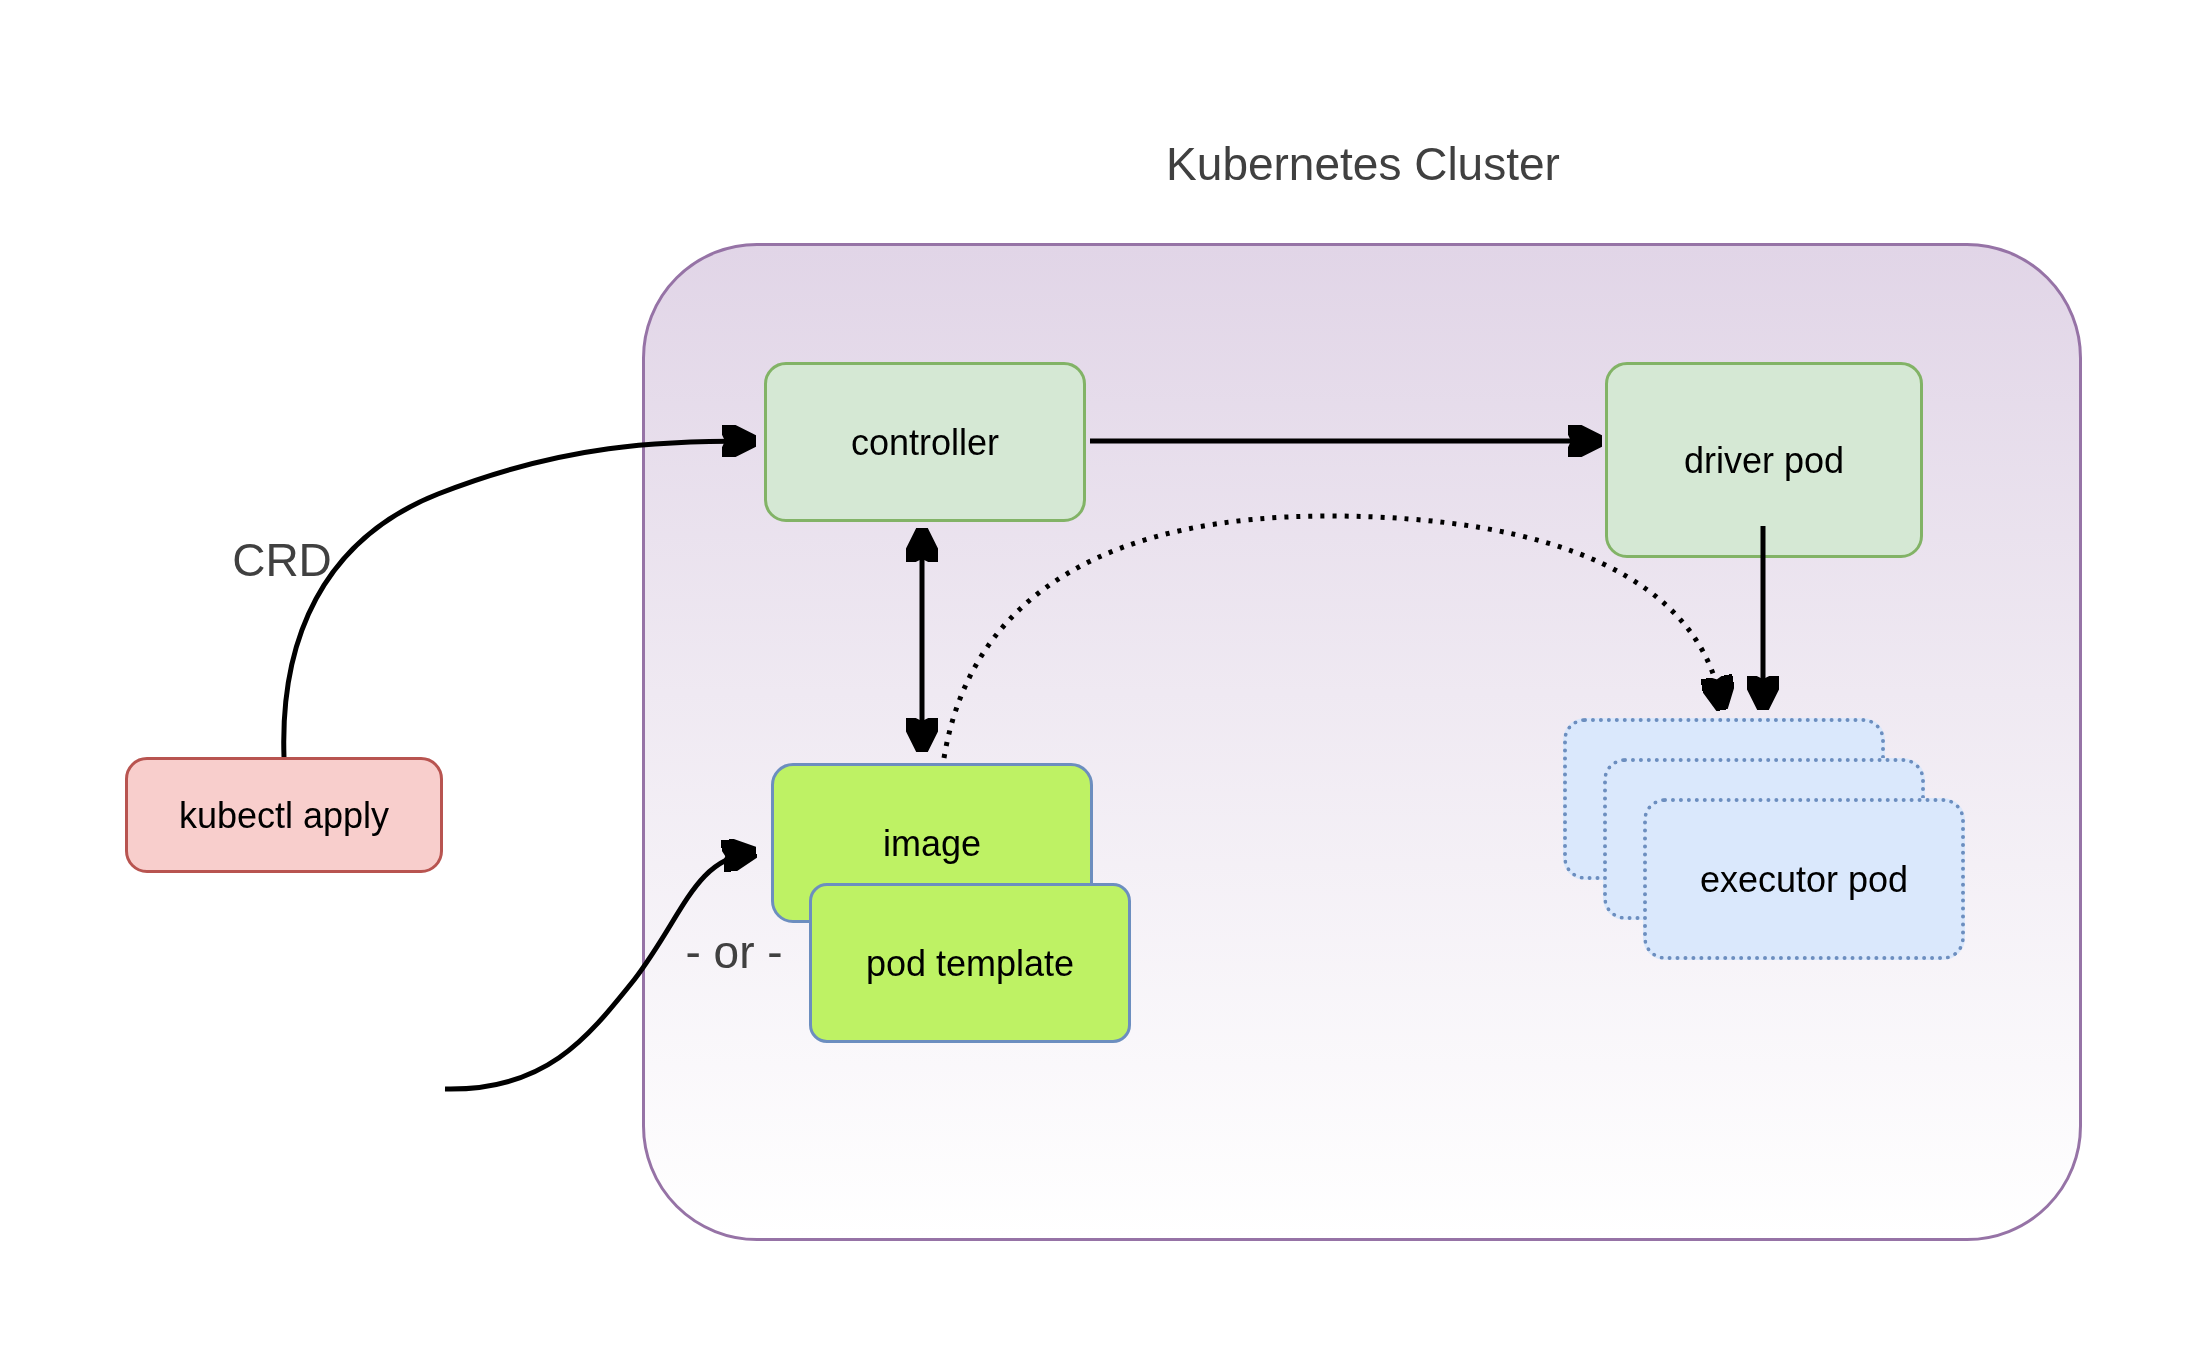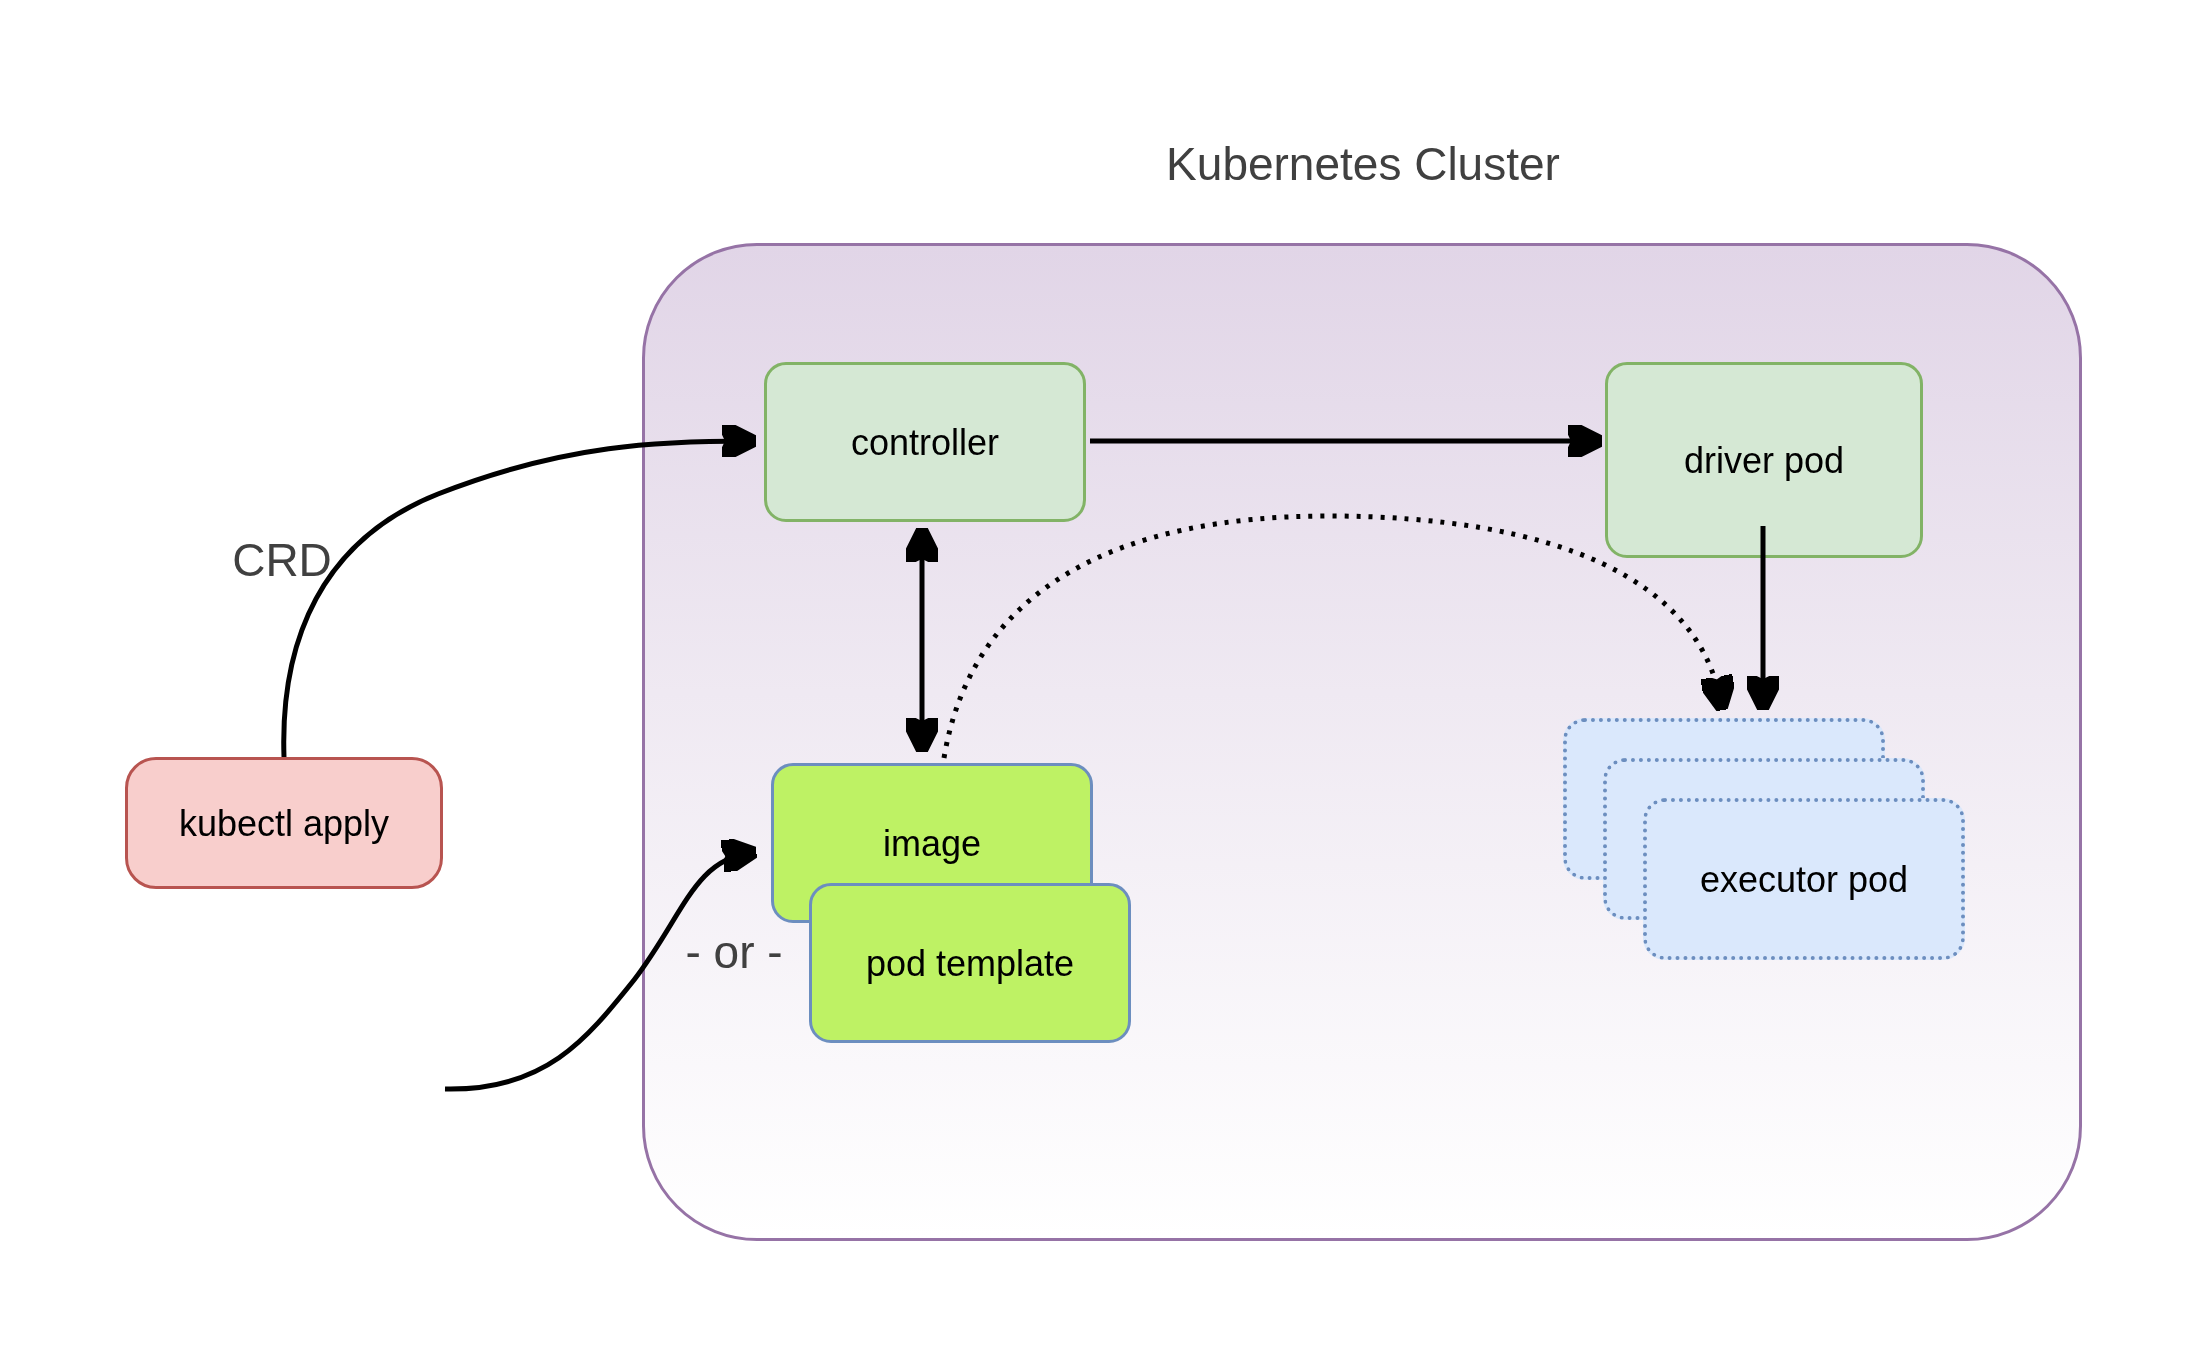--- a/index.html
+++ b/index.html
@@ -56,22 +56,22 @@
     align-items: center;
   }
   .node-red {
     background: #f8cecc;
     border: 3px solid #b85450;
   }
 
   #node-controller        { left: 764px;  top: 362px; width: 322px; height: 160px; z-index: 3; }
   #node-driver-pod        { left: 1605px; top: 362px; width: 318px; height: 196px; z-index: 3; }
   #node-image             { left: 763px;  top: 763px; width: 322px; height: 160px; z-index: 3; }
-  #node-pod-template      { left: 801px;  top: 883px; width: 322px; height: 160px; z-index: 4; }
-  #node-kubectl-apply     { left: 125px;  top: 757px; width: 318px; height: 132px; z-index: 3; border-radius: 31px; }
+  #node-pod-template      { left: 801px;  top: 883px; width: 322px; height: 160px; z-index: 4; border-radius: 18px; }
+  #node-kubectl-apply     { left: 125px;  top: 757px; width: 318px; height: 116px; z-index: 3; }
   #node-image-artifact    { left: 122px;  top: 1013px; width: 321px; height: 160px; z-index: 3; }
   #node-executor-back     { left: 1563px; top: 718px; width: 322px; height: 162px; z-index: 3; }
   #node-executor-mid      { left: 1603px; top: 758px; width: 322px; height: 162px; z-index: 4; }
   #node-executor-front    { left: 1643px; top: 798px; width: 322px; height: 162px; z-index: 5; }
 
   .edge-label {
     font-size: 46px;
     color: #404040;
     white-space: nowrap;
     transform: translate(-50%, -50%);

